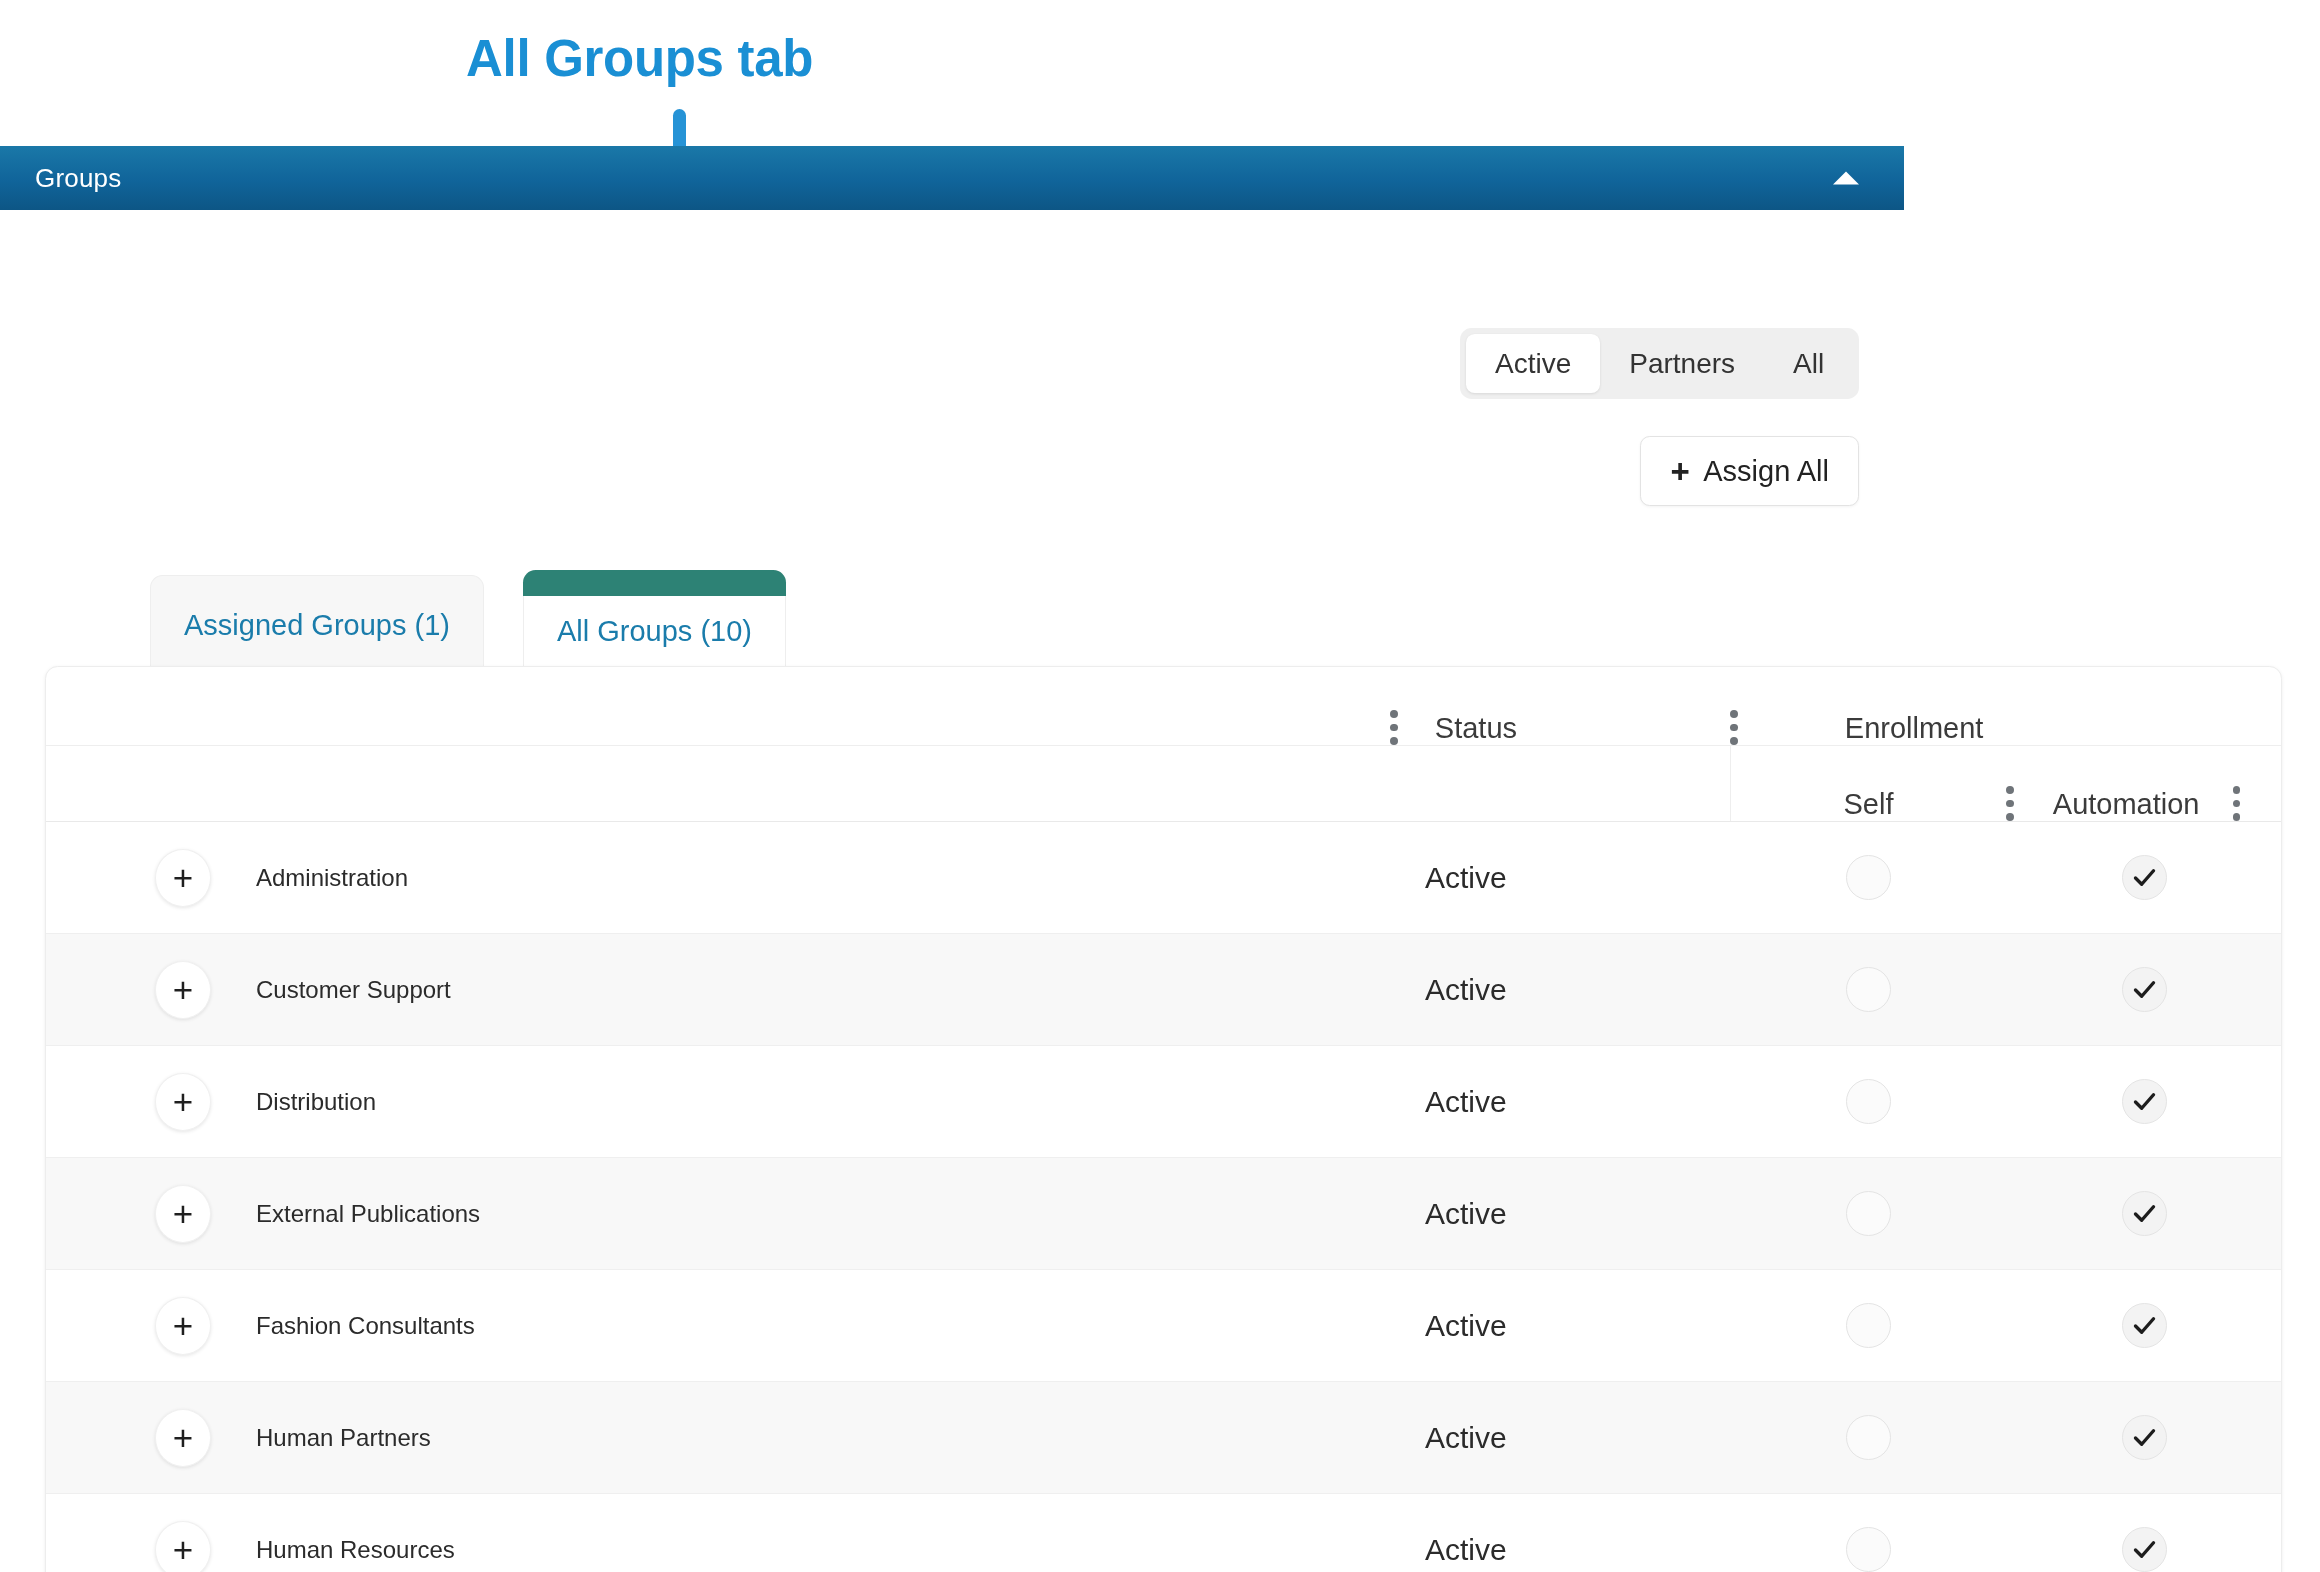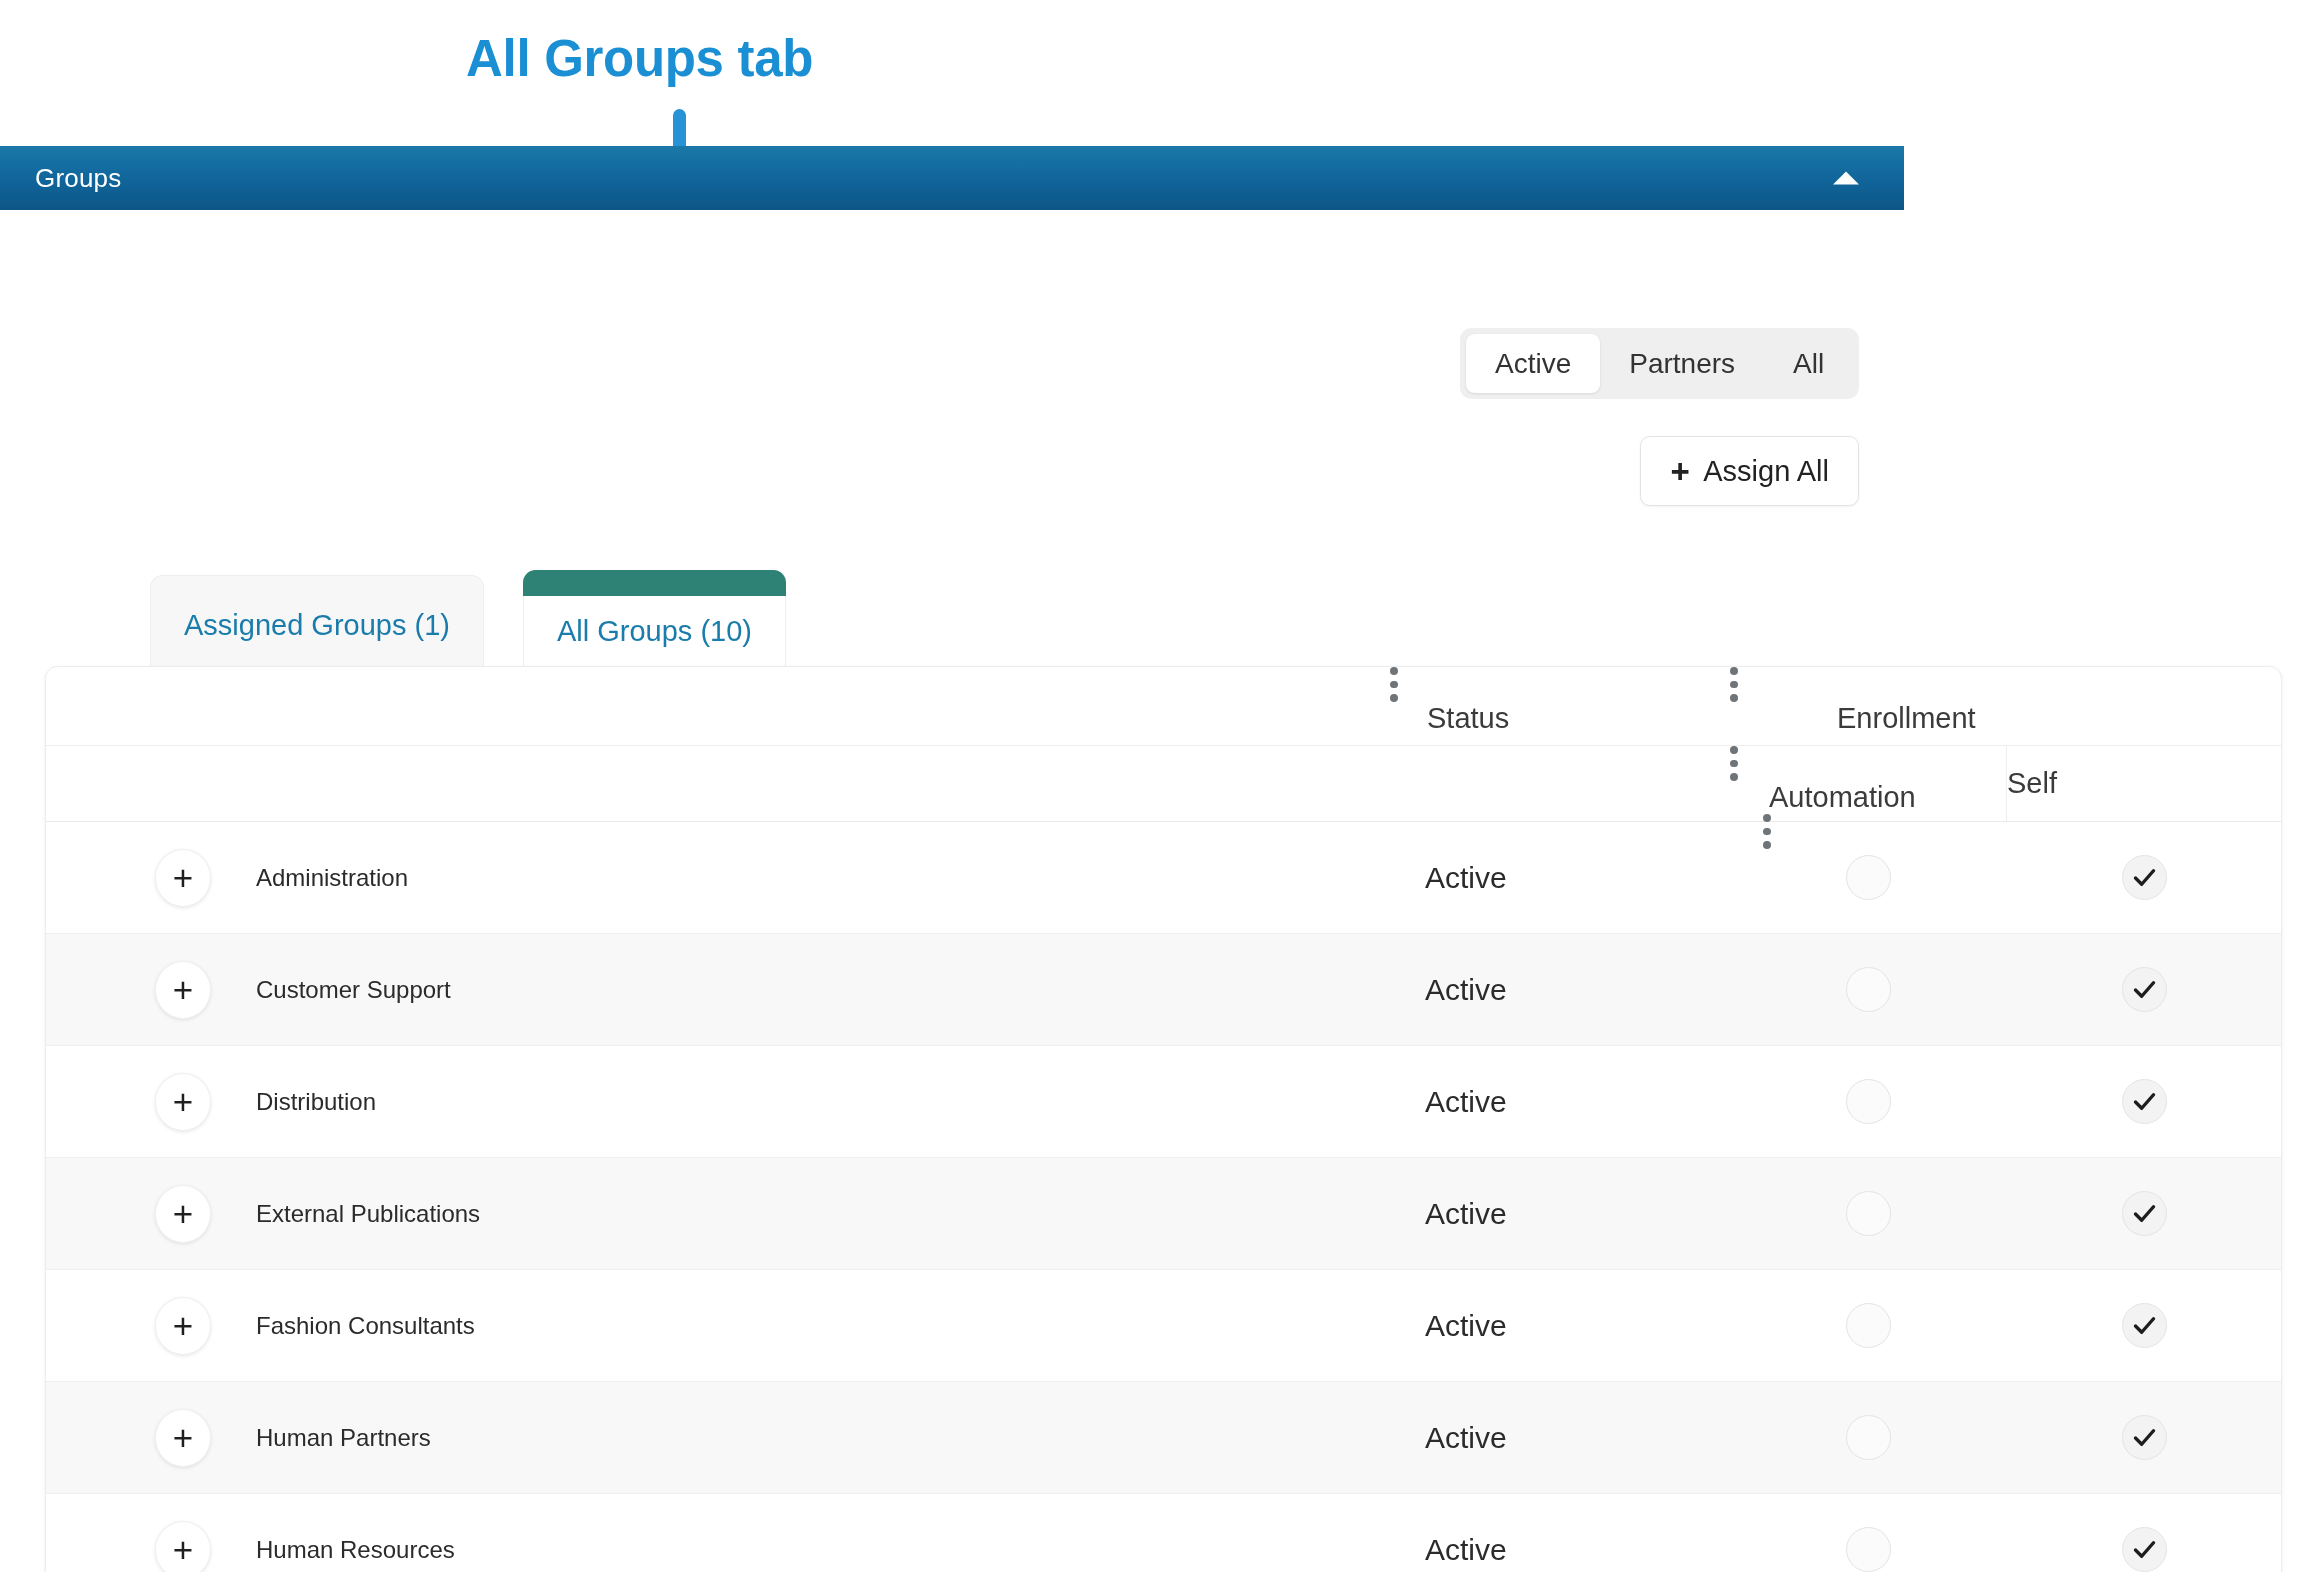--- a/index.html
+++ b/index.html
@@ -199,24 +199,23 @@
     height: 78px;
   }
   .head-row-2 {
     display: flex;
     align-items: center;
     height: 75px;
     border-top: 1px solid #eeeeee;
   }
   .hcell {
     display: flex;
-    align-items: flex-start;
+    align-items: flex-end;
     box-sizing: border-box;
     height: 100%;
-    flex-direction: column;
   }
   .hlabel {
     font-size: 29px;
     color: #3b3b3b;
     white-space: nowrap;
   }
 
   
   .col-expand { width: 165px; flex: 0 0 165px; }
   .col-name   { width: 1179px; flex: 0 0 1179px; }
@@ -368,35 +367,35 @@
                 <i></i>
               </span>
             <span class="hlabel" style="margin-left:107px;">Enrollment</span>
           </div>
         </div>
 
         <div class="head-row-2">
           <div class="hcell col-expand"></div>
           <div class="hcell col-name"></div>
           <div class="hcell col-status"></div>
+          <div class="hcell col-self enroll-border-left" style="justify-content:center;">
+            <span class="hlabel">Self</span>
+          </div>
           <div class="hcell col-auto" style="justify-content:flex-start;">
             <span class="kebab">
                 <i></i>
                 <i></i>
                 <i></i>
               </span>
             <span class="hlabel" style="margin-left:39px;">Automation</span>
             <span class="kebab" style="margin-left:33px;">
                 <i></i>
                 <i></i>
                 <i></i>
               </span>
-          </div>
-          <div class="hcell col-self enroll-border-left" style="justify-content:center;">
-            <span class="hlabel">Self</span>
           </div>
         </div>
       </div>
 
       <div class="grid-body" id="grid-body">
           <div class="row odd">
             <div class="cell col-expand">
               <div class="expand-btn">+</div>
             </div>
             <div class="cell col-name" style="padding-left:45px;">

